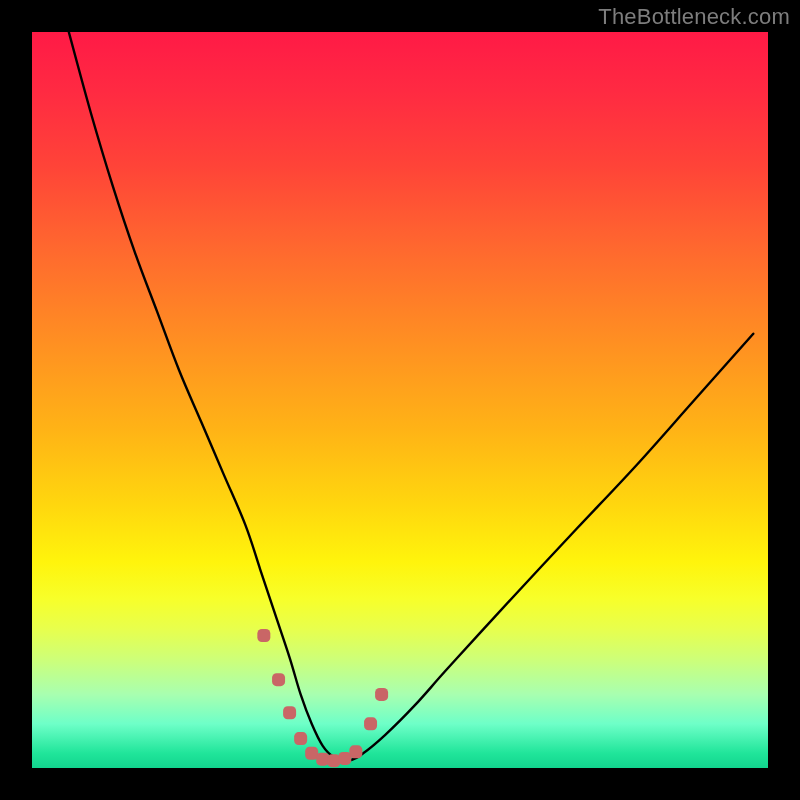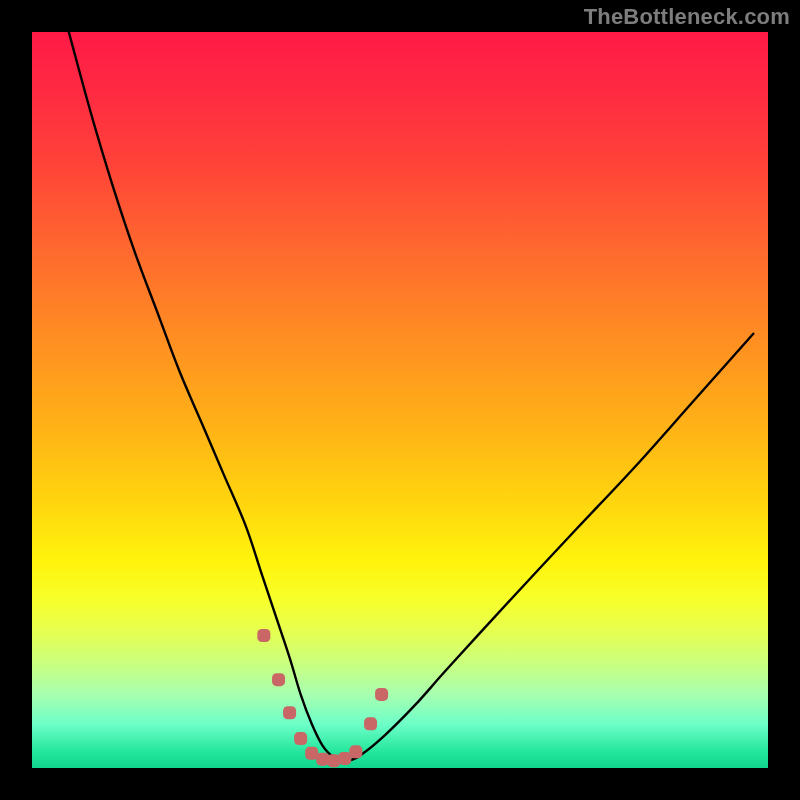--- a/index.html
+++ b/index.html
@@ -44,21 +44,21 @@
       #12d48e 100%
     );
     overflow: hidden;
   }
   .watermark {
     position: absolute;
     top: 4px;
     right: 10px;
     color: #7d7d7d;
     font-size: 22px;
-    font-weight: 700;
+    font-weight: 400;
     letter-spacing: 0.2px;
     user-select: none;
   }
   svg.curve {
     position: absolute;
     left: 0;
     top: 0;
     width: 736px;
     height: 736px;
   }

